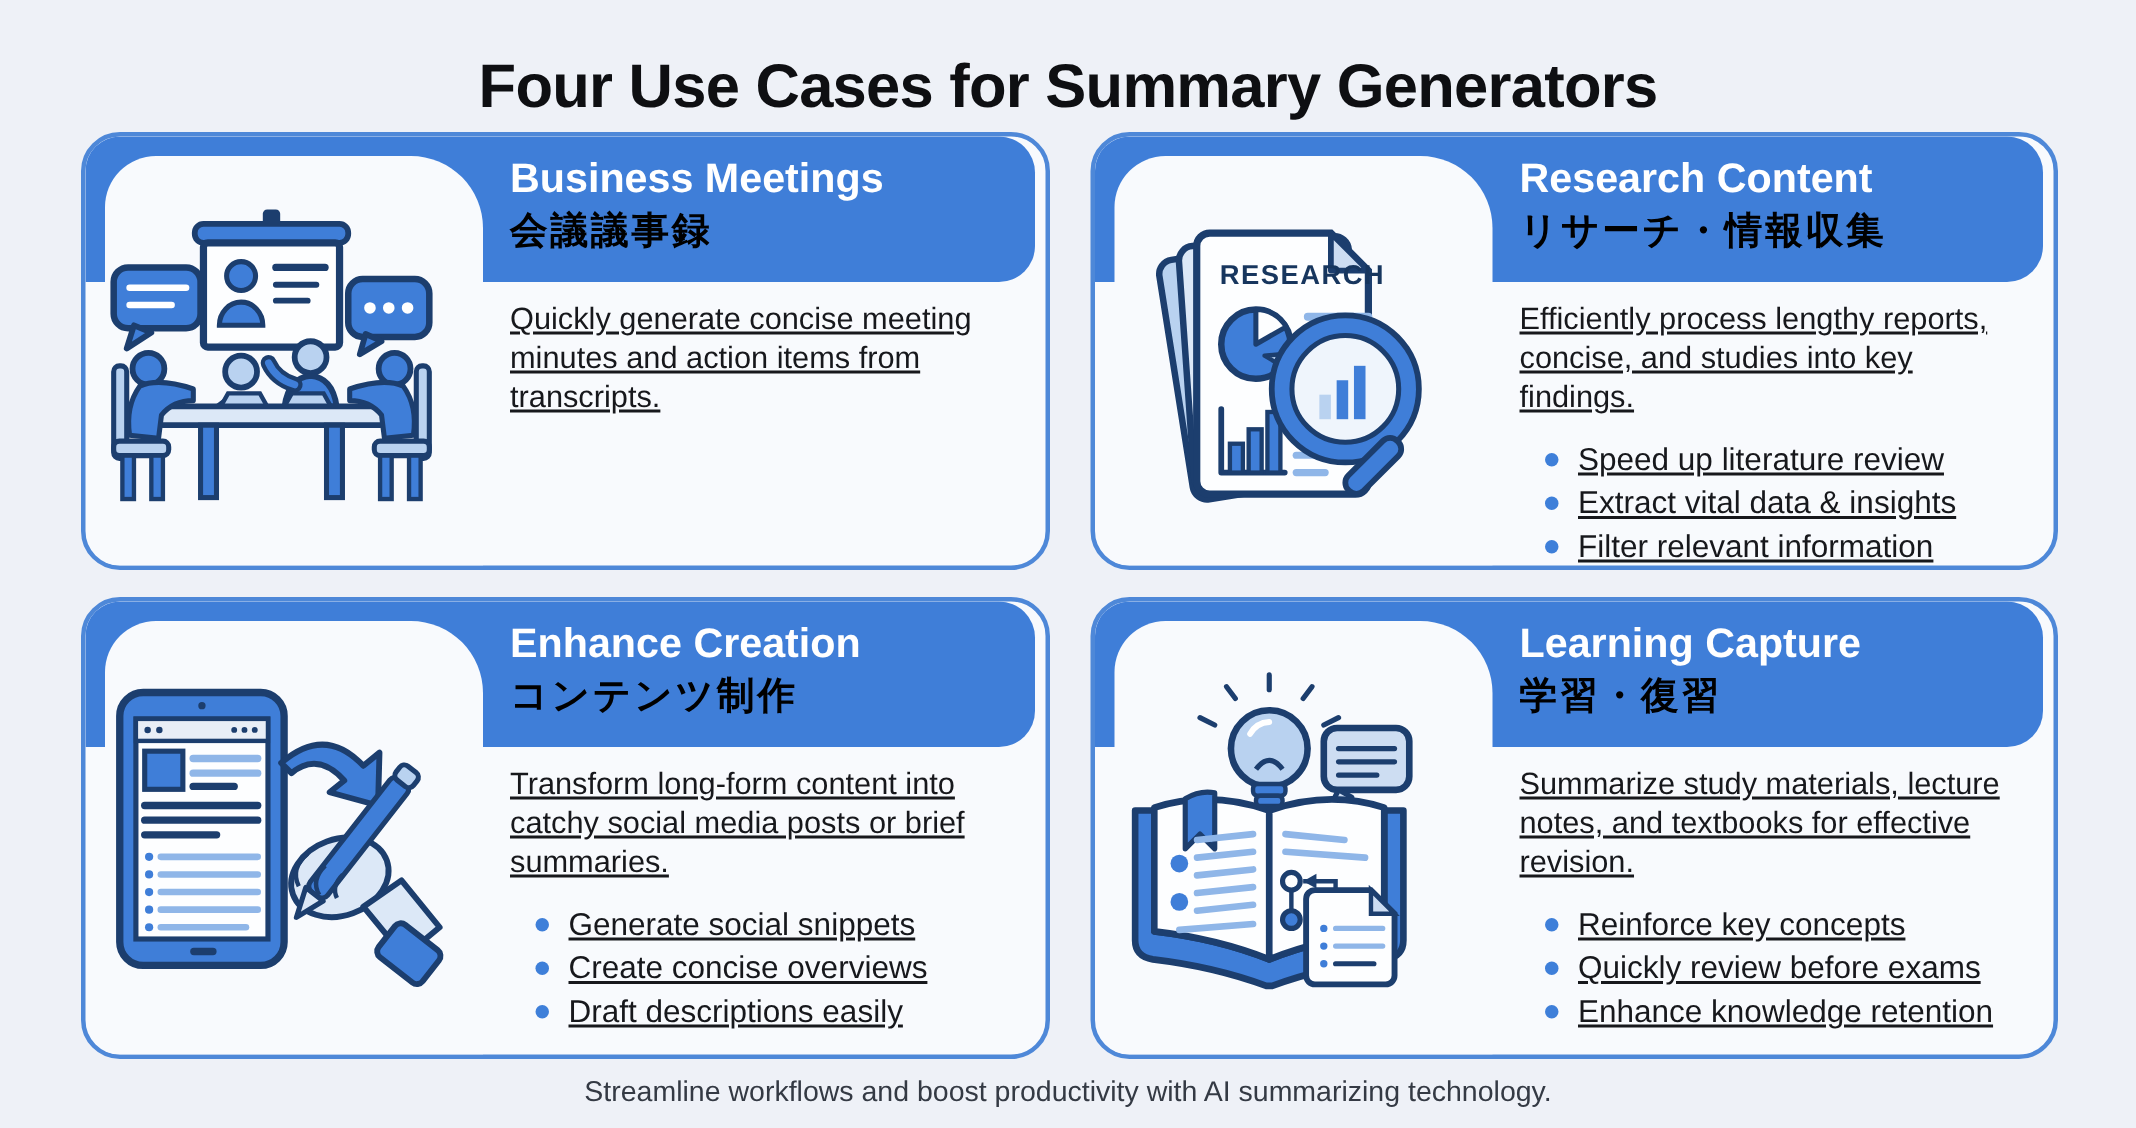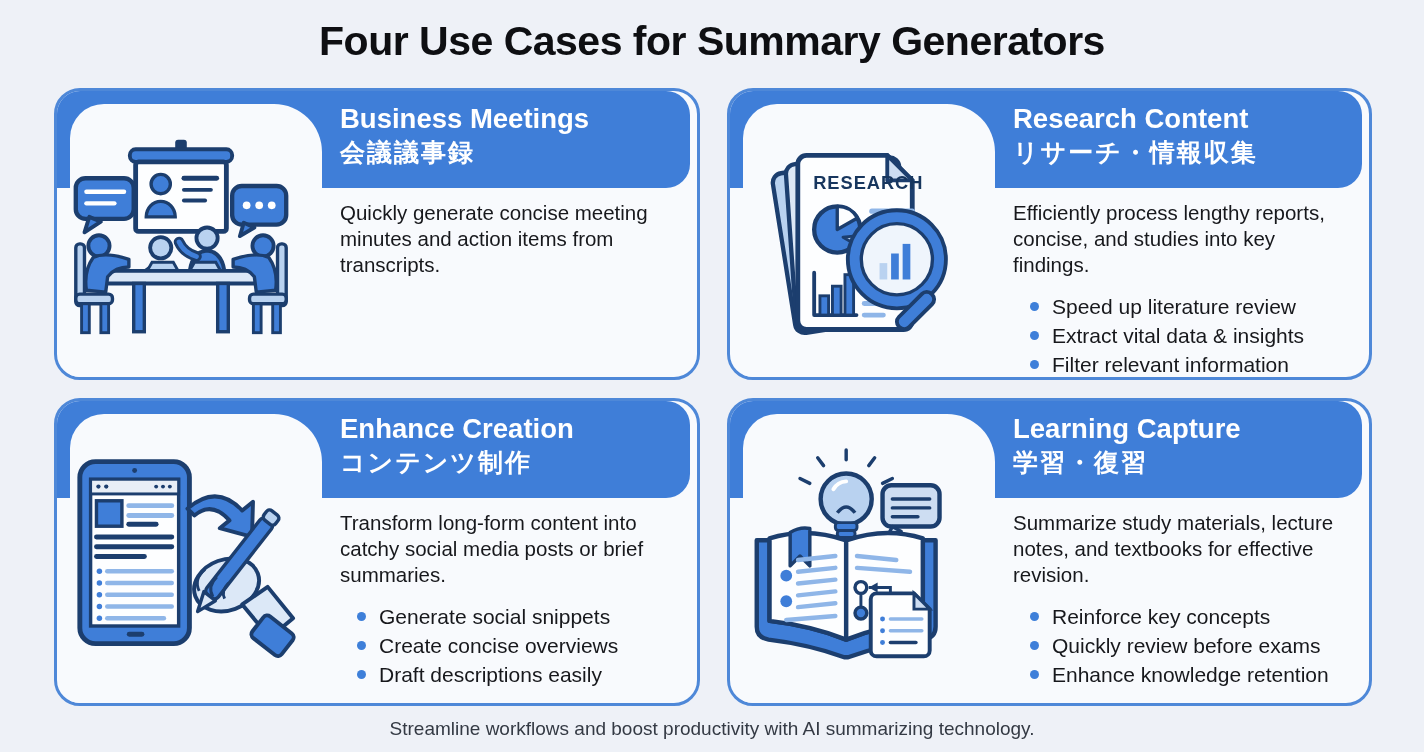--- a/index.html
+++ b/index.html
@@ -9,45 +9,45 @@
   }
   *{box-sizing:border-box;}
   html,body{margin:0;padding:0;}
   body{
     width:1424px;height:752px;overflow:hidden;position:relative;
     background:var(--page-bg);
     font-family:"Liberation Sans","DejaVu Sans",sans-serif;
     color:var(--text-dark);
   }
   .title{
-    margin:0;padding-top:18px;text-align:center;
+    margin:16px;padding-top:18px;text-align:center;
     font-size:41px;font-weight:800;letter-spacing:-0.5px;color:#0e0f12;
   }
   .grid{
     position:absolute;left:54px;top:88px;
     display:grid;grid-template-columns:646px 645px;grid-template-rows:292px 308px;
     column-gap:27px;row-gap:18px;
   }
   .card{
     position:relative;background:var(--card-bg);
     border:3.5px solid var(--border-blue);border-radius:26px;overflow:hidden;
   }
   .card-header{
     position:absolute;top:0;left:0;width:calc(100% - 7px);height:97px;
     background:var(--header-blue);border-radius:0 24px 24px 0;z-index:1;
     padding:11px 0 0 283px;
   }
   .card-title-en{font-size:27.5px;font-weight:700;color:#ffffff;line-height:34px;}
-  .card-title-ja{font-size:25px;font-weight:700;color:#ffffff;line-height:37px;letter-spacing:2px;font-family:Liberation Mono, monospace;}
+  .card-title-ja{font-size:25px;font-weight:700;color:#000000;line-height:37px;letter-spacing:2px;}
   .icon-panel{
     position:absolute;top:13px;left:13px;width:252px;height:calc(100% - 13px);
     background:var(--card-bg);border-radius:34px 48px 0 0;z-index:2;
     display:flex;align-items:center;
   }
-  .card-body{position:absolute;left:283px;top:109px;right:20px;z-index:3;}
+  .card-body{position:absolute;left:283px;top:109px;right:20px;z-index:3;text-decoration:underline;}
   .desc{margin:0;font-size:20.5px;line-height:1.26;color:var(--text-dark);}
   .bullets{list-style:none;margin:15px 0 0 17px;padding:0;}
   .bullets.tight{margin-top:4px;}
   .bullet{display:flex;align-items:center;height:29px;font-size:21px;color:var(--text-dark);}
   .dot{width:9px;height:9px;border-radius:50%;background:var(--bullet-blue);margin-right:13px;flex:none;}
   .footer{
     position:absolute;left:0;right:0;bottom:12px;text-align:center;
     font-size:19px;color:#343a44;
   }
   

